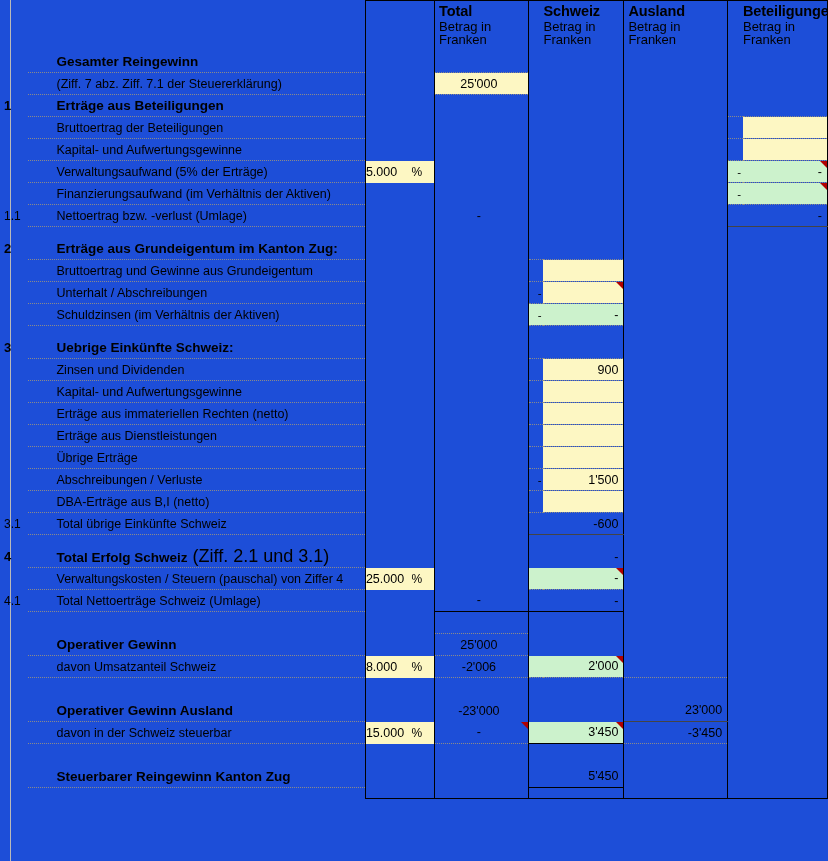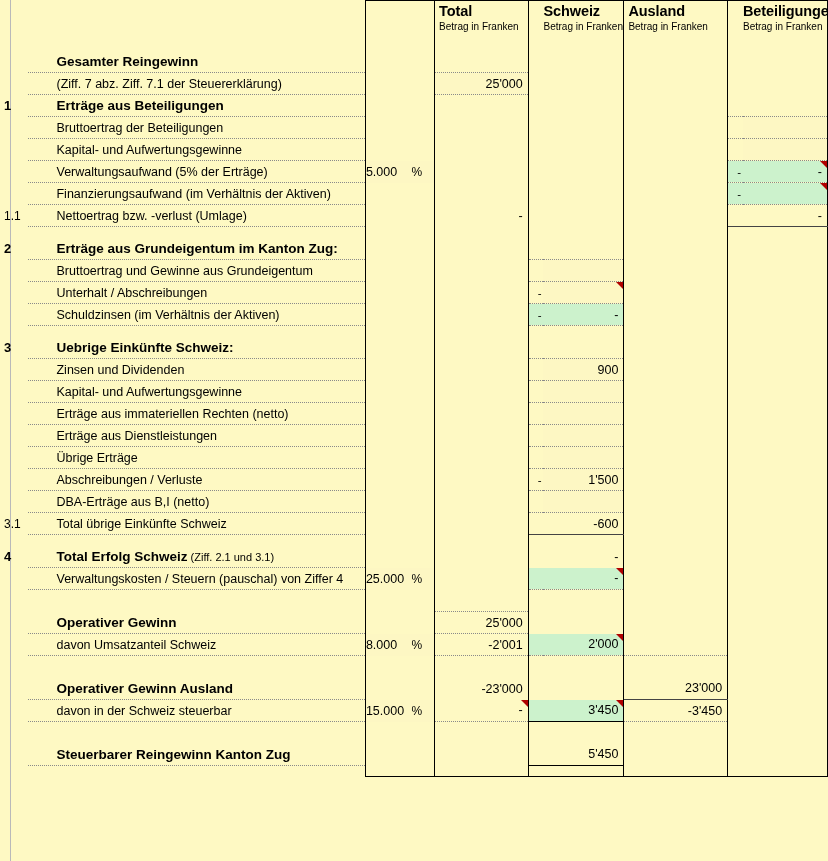--- a/index.html
+++ b/index.html
@@ -5,21 +5,21 @@
   * { box-sizing: border-box; }
   html, body {
     margin: 0; padding: 0;
     background: #ffffff;
     font-family: "Liberation Sans", sans-serif;
   }
   #sheet {
     position: relative;
     width: 828px;
     height: 861px;
-    background: #fef9c3;
+    background: #1d4ed8;
     overflow: hidden;
   }
   
   .page-edge {
     position: absolute;
     left: 10px; top: 0; width: 1px; height: 861px;
     background: #b9b9b9;
   }
   table.grid {
     position: absolute;
@@ -47,26 +47,26 @@
     font-size: 12px;
   }
   .c-num.bold { font-weight: bold; font-size: 13px; }
   .c-lbl {
     width: 330px;
     padding-left: 28px;
     white-space: nowrap;
     overflow: hidden;
   }
   .c-lbl.bold  { font-weight: bold; font-size: 13.5px; padding-left: 28px; }
-  .c-lbl .sub  { font-weight: normal; font-size: 11px; }
+  .c-lbl .sub  { font-weight: normal; font-size: 18px; }
 
   
   .dot-u { border-bottom: 1px dotted #8a8a8a; }
   .c-pct   { width: 67px;  text-align: right; }
-  .c-total { width: 92px;  text-align: right; padding-right: 5px; }
+  .c-total { width: 92px;  text-align: center; padding-right: 5px; }
   .c-chs   { width: 15px;  text-align: right; padding-right: 2px; font-size: 11.5px;}
   .c-chv   { width: 79px;  text-align: right; padding-right: 5px; }
   .c-aus   { width: 102px; text-align: right; padding-right: 5px; }
   .c-bets  { width: 15px;  text-align: right; padding-right: 2px; font-size: 11.5px;}
   .c-betv  { width: 83px;  text-align: right; padding-right: 5px; }
 
   .pct-inner {
     display: flex; align-items: center; justify-content: space-between;
     height: 22px; padding-right: 12px;
   }
@@ -95,21 +95,21 @@
   }
 
   
   tr.hdr td { height: 50px; vertical-align: top; }
   .hdr-cell { padding: 2px 0 0 4px; text-align: left; }
   .hdr-title {
     font-weight: bold; font-size: 14.5px; line-height: 17px;
     display: block; letter-spacing: -0.1px;
   }
   .hdr-sub {
-    font-size: 10px; line-height: 13px; display: block;
+    font-size: 13px; line-height: 13px; display: block;
   }
   tr.spacer td { height: 11px; }
   tr.spacer-tall td { height: 22px; }
 </style>
 </head>
 <body>
 
 <div id="sheet">
   <div class="page-edge"></div>
 
@@ -476,20 +476,31 @@
         </div>
       </td>
       <td class="c-total br"></td>
       <td class="c-chs fill-g bb-dot"></td>
       <td class="c-chv br fill-g bb-dot cmt">-</td>
       <td class="c-aus br"></td>
       <td class="c-bets"></td>
       <td class="c-betv br"></td>
     </tr>
 
+    <tr>
+      <td class="c-num">4.1</td>
+      <td class="c-lbl dot-u">Total Nettoerträge Schweiz (Umlage)</td>
+      <td class="c-pct bl br"></td>
+      <td class="c-total br bb">-</td>
+      <td class="c-chs bb"></td>
+      <td class="c-chv br bb">-</td>
+      <td class="c-aus br"></td>
+      <td class="c-bets"></td>
+      <td class="c-betv br"></td>
+    </tr>
 
     <tr class="spacer-tall">
       <td></td>
       <td></td>
       <td class="bl br"></td>
       <td class="br bb-dot"></td>
       <td></td>
       <td class="br"></td>
       <td class="br"></td>
       <td></td>
@@ -510,21 +521,21 @@
 
     <tr>
       <td class="c-num"></td>
       <td class="c-lbl dot-u">davon Umsatzanteil Schweiz</td>
       <td class="c-pct bl br">
         <div class="pct-inner fill-y">
           <span class="pct-val">8.000</span>
           <span class="pct-sym">%</span>
         </div>
       </td>
-      <td class="c-total br bb-dot">-2'001</td>
+      <td class="c-total br bb-dot">-2'006</td>
       <td class="c-chs fill-g bb-dot"></td>
       <td class="c-chv br fill-g bb-dot cmt">2'000</td>
       <td class="c-aus br bb-dot"></td>
       <td class="c-bets"></td>
       <td class="c-betv br"></td>
     </tr>
 
     <tr class="spacer-tall">
       <td></td>
       <td></td>

